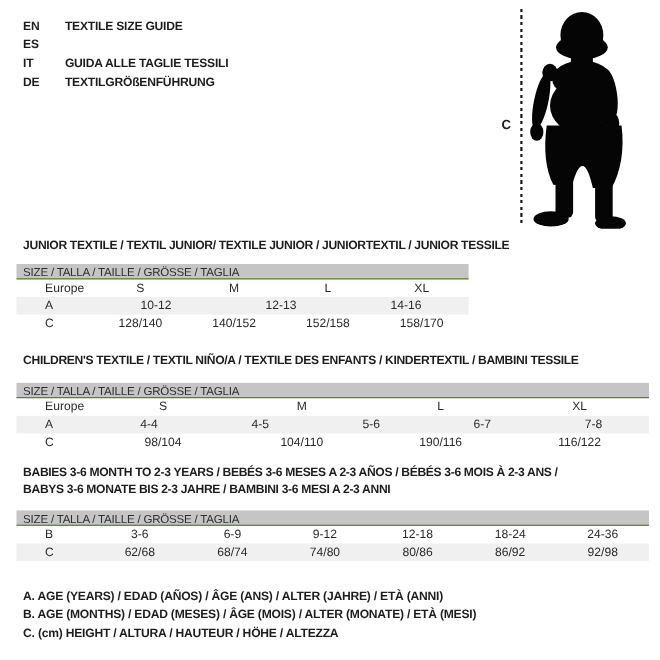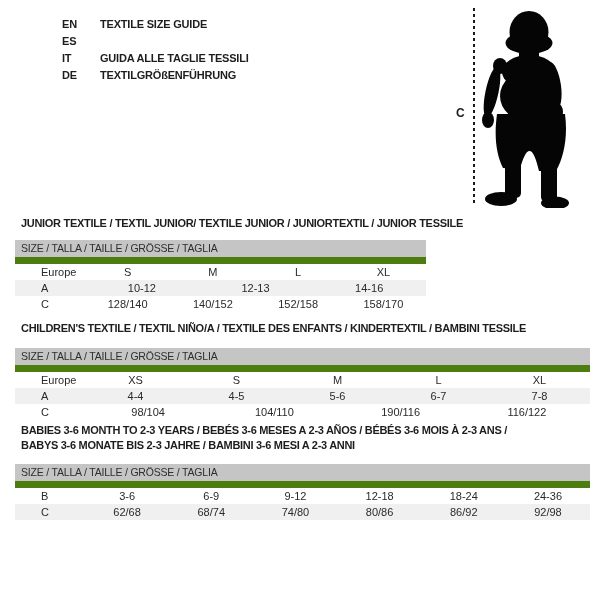--- a/index.html
+++ b/index.html
@@ -1,33 +1,33 @@
 <!DOCTYPE html>
 <html><head>
 <meta charset="utf-8">
 <style>
   html,body{margin:0;padding:0;background:#fff;}
   .canvas{
     position:relative;width:600px;height:600px;background:#ffffff;overflow:hidden;
     font-family:"Liberation Sans",sans-serif;color:#1d1d1d;
   }
   
-  .lang-block{position:absolute;left:21px;top:16px;margin-left:41px;}
+  .lang-block{position:absolute;left:21px;top:16px;}
   .lang-row{display:flex;height:17px;line-height:17px;font-size:11px;font-weight:bold;letter-spacing:-0.2px;}
   .lang-code{width:38px;}
   
   .dash-line{position:absolute;left:473px;top:8px;width:2px;height:198px;
     background:repeating-linear-gradient(to bottom,#1a1a1a 0 3px,transparent 3px 6px);}
   .c-label{position:absolute;left:456px;top:106px;font-size:12px;font-weight:bold;}
   .baby{position:absolute;left:480px;top:8px;width:100px;height:200px;}
   
   .sec-title{position:absolute;left:21px;font-size:11px;font-weight:bold;letter-spacing:-0.3px;line-height:15px;white-space:nowrap;}
   
   .sizetable{position:absolute;left:15px;}
-  .size-bar{height:24px;line-height:16px;background:#c5c5c5;border-bottom:7px solid #4d7c0f;
+  .size-bar{height:14px;line-height:16px;background:#c5c5c5;border-bottom:1px solid #4d7c0f;
     padding-left:6px;font-size:10.5px;color:#2e2e2e;letter-spacing:-0.2px;box-sizing:border-box;}
   .trow{display:flex;height:16px;line-height:16px;font-size:11px;color:#2a2a2a;}
   .trow.shade{background:#f0f0f0;}
   .tlabel{width:50px;padding-left:6px;box-sizing:border-box;margin-left:20px;}
   .tcell{flex:1;text-align:center;}
   
   .notes{position:absolute;left:21px;top:534px;}
   .note-line{height:17px;line-height:17px;font-size:11px;font-weight:bold;letter-spacing:-0.2px;white-space:nowrap;}
 </style>
 </head>
@@ -98,21 +98,20 @@
       <span class="tcell">152/158</span>
       <span class="tcell">158/170</span>
     </div>
   </div>
 
   <div class="sec-title" style="top:321px">CHILDREN'S TEXTILE / TEXTIL NIÑO/A / TEXTILE DES ENFANTS / KINDERTEXTIL / BAMBINI TESSILE</div>
   <div class="sizetable" style="top:348px;width:575px">
     <div class="size-bar">SIZE / TALLA / TAILLE / GRÖSSE / TAGLIA</div>
     <div class="trow">
       <span class="tlabel">Europe</span>
-      <span class="tcell">XS</span>
       <span class="tcell">S</span>
       <span class="tcell">M</span>
       <span class="tcell">L</span>
       <span class="tcell">XL</span>
     </div>
     <div class="trow shade">
       <span class="tlabel">A</span>
       <span class="tcell">4-4</span>
       <span class="tcell">4-5</span>
       <span class="tcell">5-6</span>
@@ -147,14 +146,19 @@
       <span class="tlabel">C</span>
       <span class="tcell">62/68</span>
       <span class="tcell">68/74</span>
       <span class="tcell">74/80</span>
       <span class="tcell">80/86</span>
       <span class="tcell">86/92</span>
       <span class="tcell">92/98</span>
     </div>
   </div>
 
+  <div class="notes">
+    <div class="note-line">A. AGE (YEARS) / EDAD (AÑOS) / ÂGE (ANS) / ALTER (JAHRE) / ETÀ (ANNI)</div>
+    <div class="note-line">B. AGE (MONTHS) / EDAD (MESES) / ÂGE (MOIS) / ALTER (MONATE) / ETÀ (MESI)</div>
+    <div class="note-line">C. (cm) HEIGHT / ALTURA / HAUTEUR / HÖHE / ALTEZZA</div>
+  </div>
 
 </div>
 
 </body></html>

